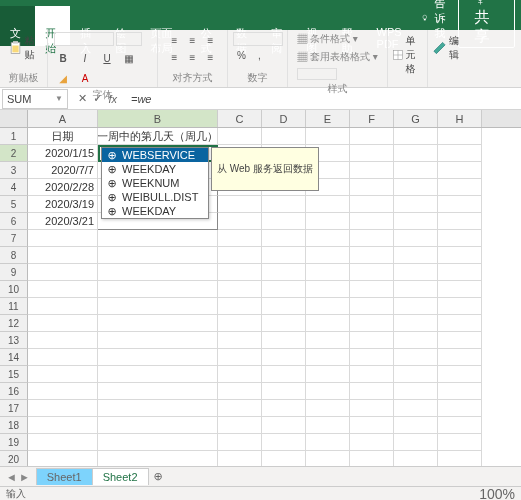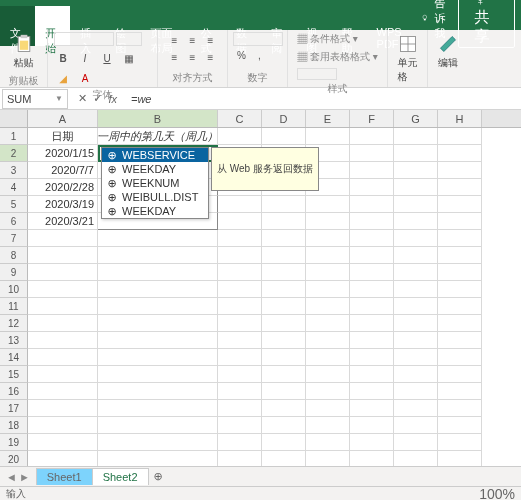--- a/index.html
+++ b/index.html
@@ -13,21 +13,21 @@
 .ribbon-tabs .spacer { flex: 1; }
 .ribbon-tabs .right { display: flex; align-items: center; gap: 6px; padding-right: 6px; }
 .ribbon-tabs .right .icon { width: 14px; height: 14px; }
 .ribbon-tabs .share { border: 1px solid #fff; padding: 1px 15px; border-radius: 2px; font-size: 15px; }
 
 .ribbon { display: flex; background: #f3f2f1; border-bottom: 1px solid #d4d4d4; height: 58px; }
 .ribbon .group { display: flex; flex-direction: column; align-items: center; justify-content: space-between; padding: 2px 6px; border-right: 1px solid #e1e1e1; font-size: 10px; color: #666; }
 .ribbon .group .label { font-size: 10px; color: #888; margin-top: 2px; }
 .ribbon .group .content { flex: 1; display: flex; align-items: center; gap: 4px; flex-wrap: wrap; }
 .ribbon .btn { width: 18px; height: 16px; display: inline-flex; align-items: center; justify-content: center; color: #555; }
-.ribbon .bigbtn { display: flex; flex-direction: column; align-items: center; padding: 2px 4px; color: #444; font-size: 10px; gap: 2px; }
+.ribbon .bigbtn { display: flex; flex-direction: row; align-items: center; padding: 2px 4px; color: #444; font-size: 10px; gap: 2px; }
 .ribbon .bigbtn svg { width: 20px; height: 20px; }
 
 .namebox-row { display: flex; align-items: center; height: 22px; border-bottom: 1px solid #d4d4d4; background: #fff; }
 .namebox { width: 66px; height: 20px; border: 1px solid #ccc; margin: 1px 2px; display: flex; align-items: center; padding: 0 4px; font-size: 11px; color: #444; }
 .namebox .dd { margin-left: auto; color: #888; font-size: 8px; }
 .fx-icons { display: flex; align-items: center; gap: 6px; padding: 0 8px; color: #666; }
 .fx-icons span { cursor: pointer; }
 .formula-bar { flex: 1; padding: 0 6px; font-size: 11px; color: #444; font-style: italic; }
 
 .grid-area { position: relative; height: 356px; overflow: hidden; }
@@ -38,21 +38,21 @@
 .col-header.A { width: 70px; }
 .col-header.B { width: 120px; }
 .col-header.std { width: 44px; }
 
 .rows { display: flex; flex-direction: column; }
 .row { display: flex; height: 17px; }
 .row-header { width: 28px; border-right: 1px solid #bbb; border-bottom: 1px solid #ccc; background: #f0f0f0; display: flex; align-items: center; justify-content: center; color: #555; font-size: 10px; }
 .row-header.sel { background: #d3e5c8; }
 .cell { border-right: 1px solid #d9d9d9; border-bottom: 1px solid #d9d9d9; display: flex; align-items: center; padding: 0 3px; font-size: 11px; color: #333; overflow: hidden; white-space: nowrap; }
 .cell.A { width: 70px; justify-content: flex-end; }
-.cell.B { width: 120px; font-style: italic; }
+.cell.B { width: 120px; }
 .cell.std { width: 44px; }
 .cell.center { justify-content: center; }
 .cell.editing { border: 2px solid #217346; background: #fff; padding: 0 2px; }
 
 .autocomplete { position: absolute; left: 101px; top: 37px; width: 108px; background: #fff; border: 1px solid #888; box-shadow: 1px 1px 3px rgba(0,0,0,0.2); z-index: 10; }
 .autocomplete .item { display: flex; align-items: center; gap: 4px; padding: 1px 4px; font-size: 11px; color: #333; }
 .autocomplete .item.sel { background: #0a64a0; color: #fff; }
 .autocomplete .item .ico { width: 12px; height: 12px; display: inline-flex; align-items: center; justify-content: center; }
 .tooltip { position: absolute; left: 211px; top: 37px; background: #ffffe1; border: 1px solid #888; padding: 14px 5px; font-size: 10px; color: #444; z-index: 10; }
 

